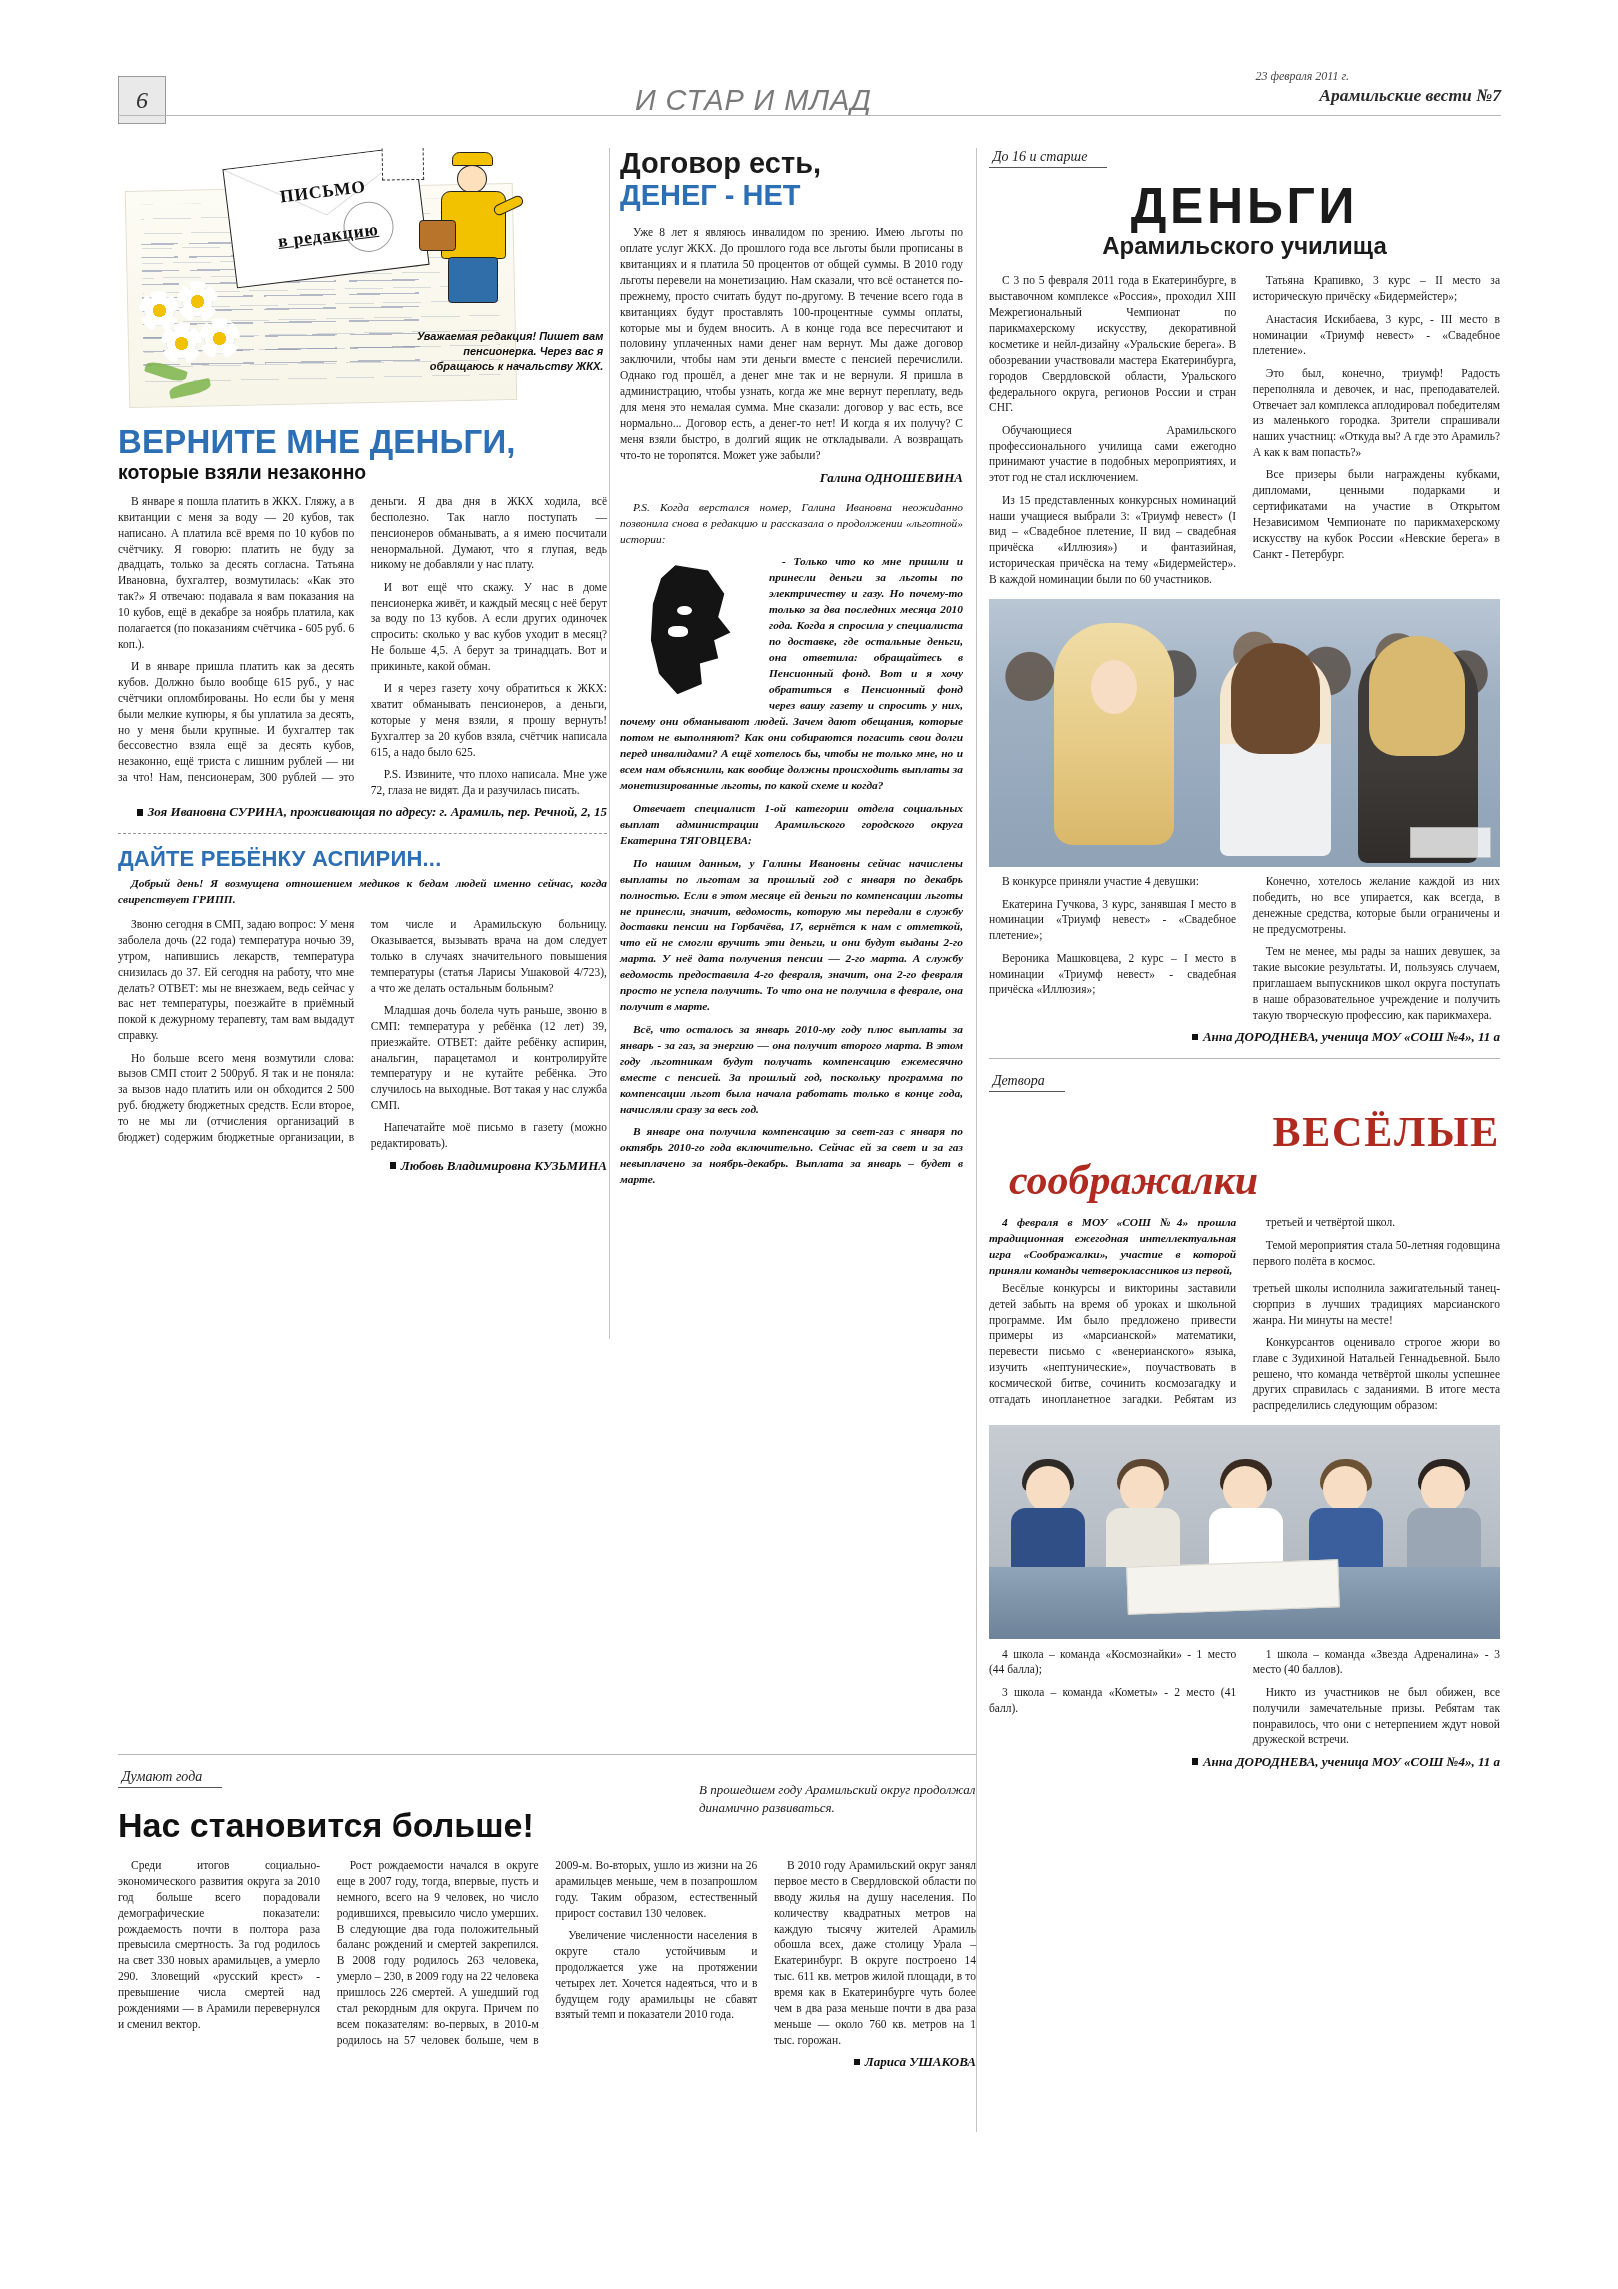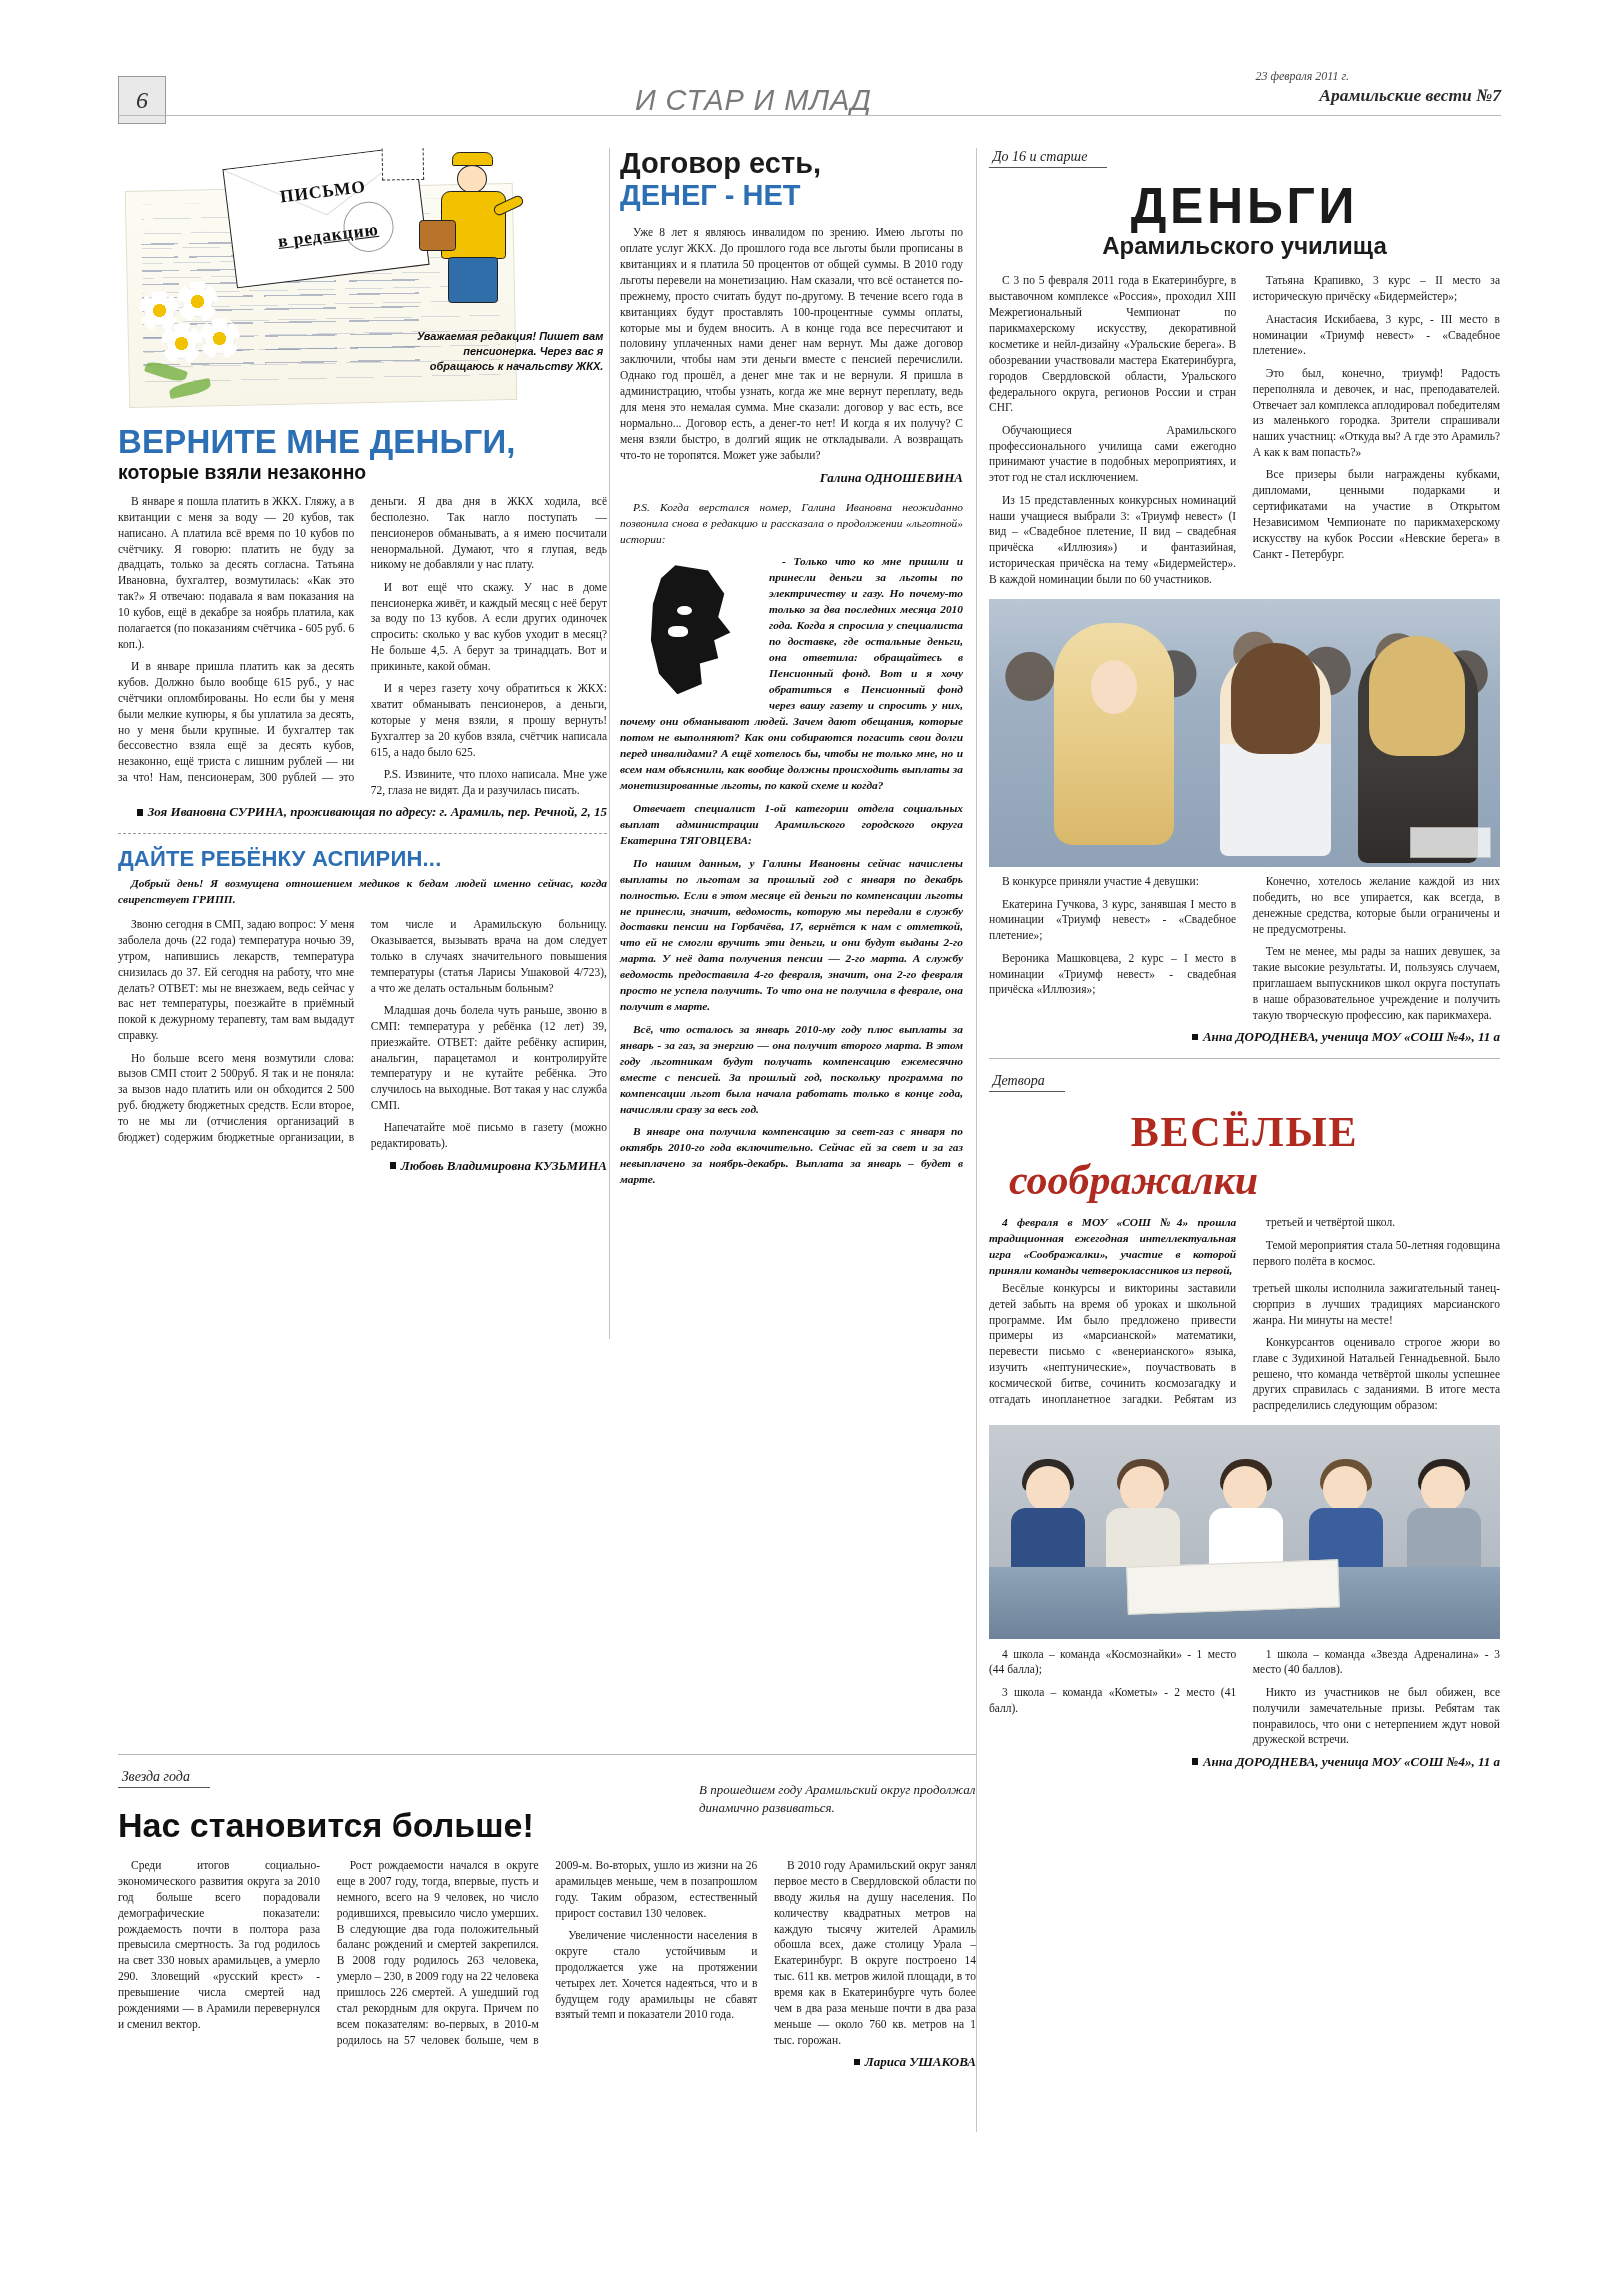--- a/index.html
+++ b/index.html
@@ -479,21 +479,21 @@
     width: 74px; height: 78px; border-radius: 14.8px 14.8px 3.7px 3.7px;
   }
 
   .h-vesel-1 {
     font-family: "Liberation Serif", serif;
     font-weight: bold;
     font-size: 42px;
     color: #b02a1f;
     letter-spacing: 1.8px;
     margin: 9.2px 0 0 0;
-    text-align: center;
+    text-align: right;
   }
   .h-vesel-2 {
     font-family: "Liberation Serif", serif;
     font-weight: bold;
     font-style: italic;
     font-size: 42px;
     color: #b02a1f;
     margin: 0 0 11px 20px;
     text-align: left;
   }
@@ -744,21 +744,21 @@
       <p>Никто из участников не был обижен, все получили замечательные призы. Ребятам так понравилось, что они с нетерпением ждут новой дружеской встречи.</p>
     </div>
 
     <div class="sig">
       <span class="sq"></span><span>Анна ДОРОДНЕВА, ученица МОУ «СОШ №4», 11 а</span>
     </div>
   </div>
 
   <div class="bottom clearfix">
     <hr class="hr-solid" style="margin-top:0;">
-    <div class="kicker">Звезда года</div>
+    <div class="kicker">Думают года</div>
 
     <div class="bottom-lead">В прошедшем году Арамильский округ продолжал динамично развиваться.</div>
     <h1 class="h-bottom">Нас становится больше!</h1>
 
     <div class="body-text cols4" style="clear:both;">
       <p>Среди итогов социально-экономического развития округа за 2010 год больше всего порадовали демографические показатели: рождаемость почти в полтора раза превысила смертность. За год родилось на свет 330 новых арамильцев, а умерло 290. Зловещий «русский крест» - превышение числа смертей над рождениями — в Арамили перевернулся и сменил вектор.</p>
       <p>Рост рождаемости начался в округе еще в 2007 году, тогда, впервые, пусть и немного, всего на 9 человек, но число родившихся, превысило число умерших. В следующие два года положительный баланс рождений и смертей закрепился. В 2008 году родилось 263 человека, умерло – 230, в 2009 году на 22 человека пришлось 226 смертей. А ушедший год стал рекордным для округа. Причем по всем показателям: во-первых, в 2010-м родилось на 57 человек больше, чем в 2009-м. Во-вторых, ушло из жизни на 26 арамильцев меньше, чем в позапрошлом году. Таким образом, естественный прирост составил 130 человек.</p>
       <p>Увеличение численности населения в округе стало устойчивым и продолжается уже на протяжении четырех лет. Хочется надеяться, что и в будущем году арамильцы не сбавят взятый темп и показатели 2010 года.</p>
       <p>В 2010 году Арамильский округ занял первое место в Свердловской области по вводу жилья на душу населения. По количеству квадратных метров на каждую тысячу жителей Арамиль обошла всех, даже столицу Урала – Екатеринбург. В округе построено 14 тыс. 611 кв. метров жилой площади, в то время как в Екатеринбурге чуть более чем в два раза меньше почти в два раза меньше — около 760 кв. метров на 1 тыс. горожан.</p>
     </div>

